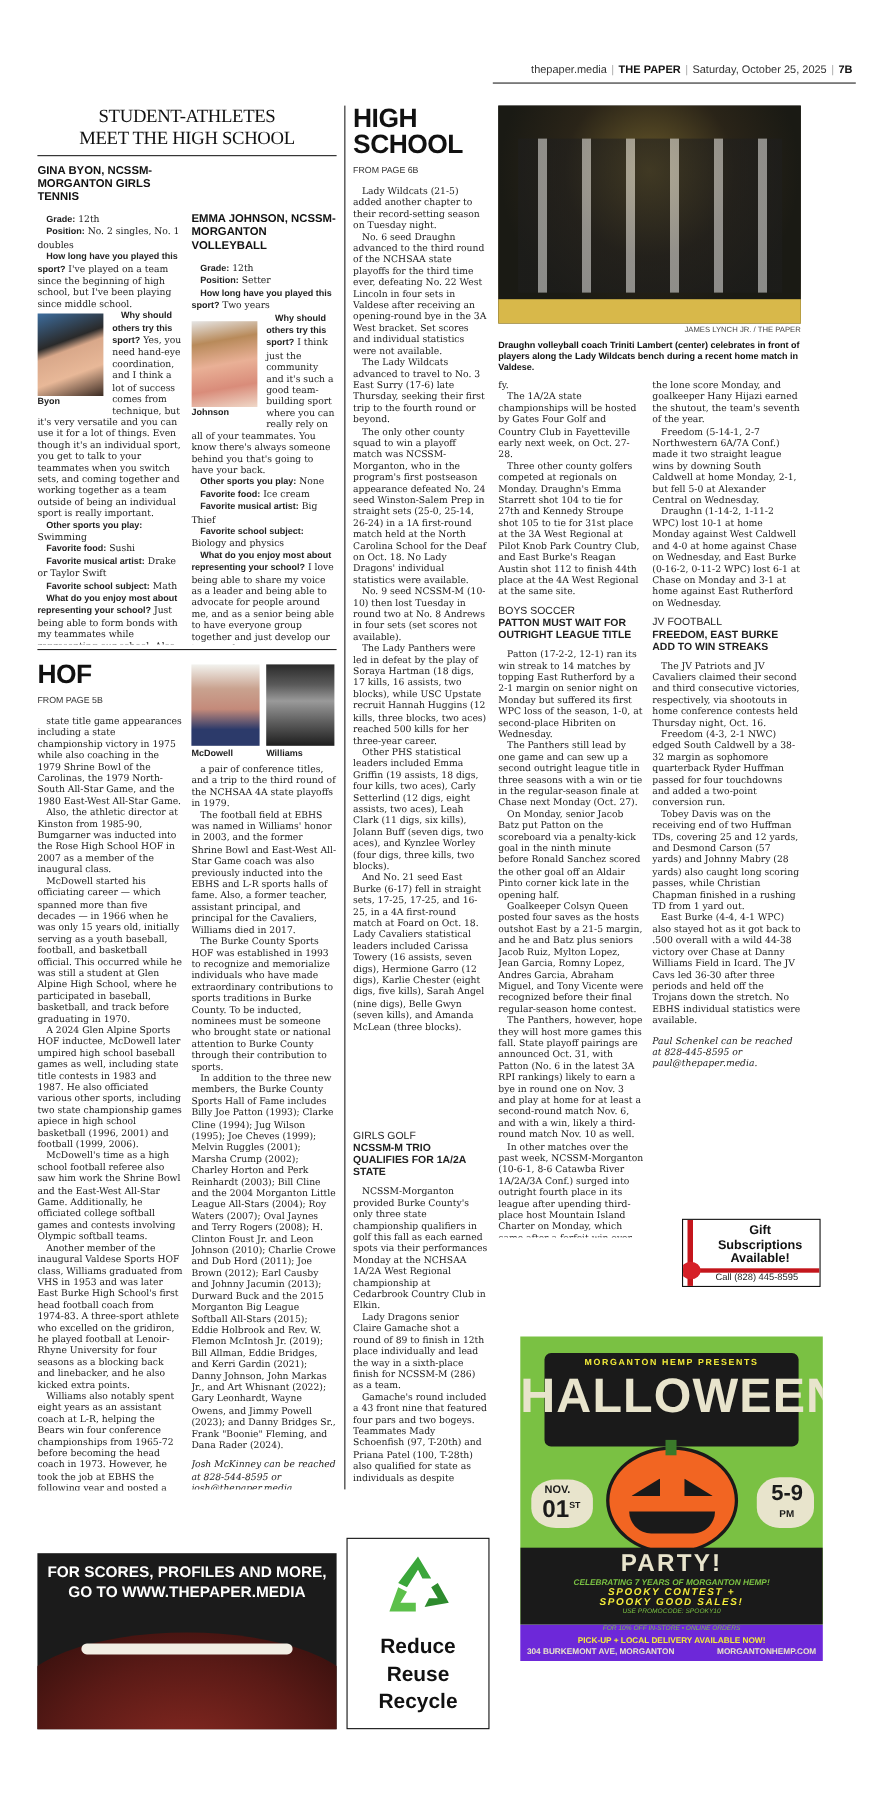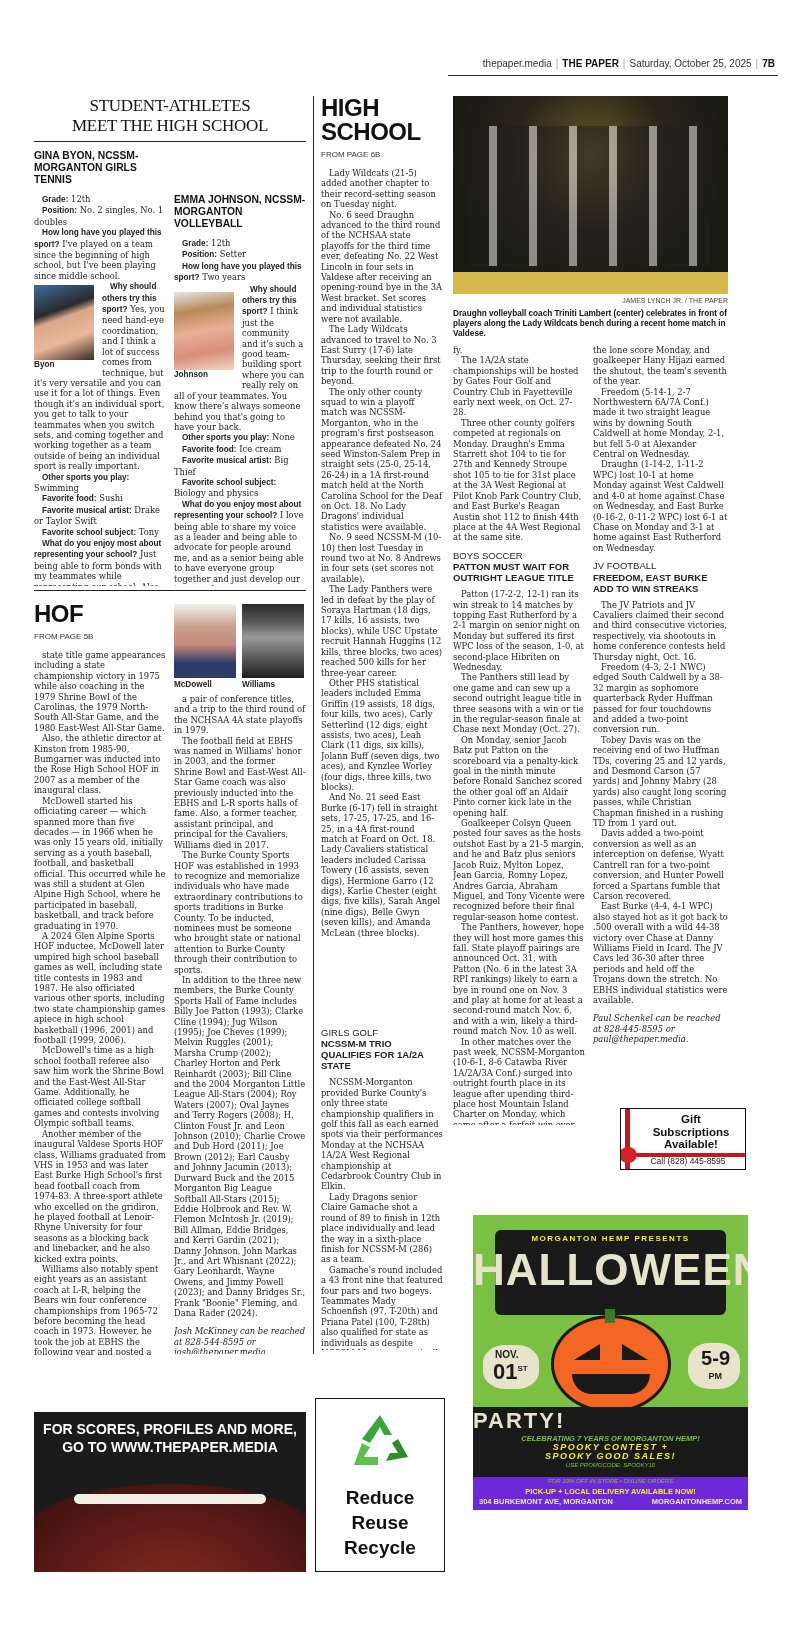--- a/index.html
+++ b/index.html
@@ -46,21 +46,21 @@
   <p><span class="q">Position:</span> <span>No. 2 singles, No. 1 doubles</span></p>
   <p><span class="q">How long have you played this sport?</span> <span>I've played on a team since the beginning of high school, but I've been playing since middle school.</span></p>
   <div style="float:left;width:62px;margin:4px 6px 2px 0;">
     <div style="width:60px;height:75px;background:linear-gradient(160deg,#3d6d9e 0%,#2a2a2a 35%,#d9a88a 45%,#e8b898 70%,#3a2a22 100%);"></div>
     <div class="cap-name">Byon</div>
   </div>
   <p><span class="q">Why should others try this sport?</span> <span>Yes, you need hand-eye coordination, and I think a lot of success comes from technique, but it's very versatile and you can use it for a lot of things. Even though it's an individual sport, you get to talk to your teammates when you switch sets, and coming together and working together as a team outside of being an individual sport is really important.</span></p>
   <p><span class="q">Other sports you play:</span> <span>Swimming</span></p>
   <p><span class="q">Favorite food:</span> <span>Sushi</span></p>
   <p><span class="q">Favorite musical artist:</span> <span>Drake or Taylor Swift</span></p>
-  <p><span class="q">Favorite school subject:</span> <span>Tony</span></p>
+  <p><span class="q">Favorite school subject:</span> <span>Math</span></p>
   <p><span class="q">What do you enjoy most about representing your school?</span> <span>Just being able to form bonds with my teammates while representing our school. Also, being part of one of the best sports at NCSSM has really been a big thing.</span></p>
 </div>
 
 <div class="col body" style="top:146px;left:174px;width:132px;height:440px;">
   <div style="height:44px;"></div>
   <div class="bold-hed">EMMA JOHNSON, NCSSM-MORGANTON VOLLEYBALL</div>
   <p><span class="q">Grade:</span> <span>12th</span></p>
   <p><span class="q">Position:</span> <span>Setter</span></p>
   <p><span class="q">How long have you played this sport?</span> <span>Two years</span></p>
   <div style="float:left;width:62px;margin:8px 6px 2px 0;">
@@ -151,21 +151,20 @@
 </div>
 <div class="col body" style="top:345px;left:593px;width:135px;height:720px;">
   <p style="text-indent:0;">the lone score Monday, and goalkeeper Hany Hijazi earned the shutout, the team's seventh of the year.</p>
     <p>Freedom (5-14-1, 2-7 Northwestern 6A/7A Conf.) made it two straight league wins by downing South Caldwell at home Monday, 2-1, but fell 5-0 at Alexander Central on Wednesday.</p>
     <p>Draughn (1-14-2, 1-11-2 WPC) lost 10-1 at home Monday against West Caldwell and 4-0 at home against Chase on Wednesday, and East Burke (0-16-2, 0-11-2 WPC) lost 6-1 at Chase on Monday and 3-1 at home against East Rutherford on Wednesday.</p>
   <div class="kicker">JV FOOTBALL</div>
   <div class="subhed">FREEDOM, EAST BURKE ADD TO WIN STREAKS</div>
   <p>The JV Patriots and JV Cavaliers claimed their second and third consecutive victories, respectively, via shootouts in home conference contests held Thursday night, Oct. 16.</p>
     <p>Freedom (4-3, 2-1 NWC) edged South Caldwell by a 38-32 margin as sophomore quarterback Ryder Huffman passed for four touchdowns and added a two-point conversion run.</p>
     <p>Tobey Davis was on the receiving end of two Huffman TDs, covering 25 and 12 yards, and Desmond Carson (57 yards) and Johnny Mabry (28 yards) also caught long scoring passes, while Christian Chapman finished in a rushing TD from 1 yard out.</p>
-    <p>Davis added a two-point conversion as well as an interception on defense, Wyatt Cantrell ran for a two-point conversion, and Hunter Powell forced a Spartans fumble that Carson recovered.</p>
     <p>East Burke (4-4, 4-1 WPC) also stayed hot as it got back to .500 overall with a wild 44-38 victory over Chase at Danny Williams Field in Icard. The JV Cavs led 36-30 after three periods and held off the Trojans down the stretch. No EBHS individual statistics were available.</p>
   <p class="sig" style="margin-top:8px;text-indent:0;">Paul Schenkel can be reached at 828-445-8595 or paul@thepaper.media.</p>
 </div>
 
 <div class="ad-box" style="top:1108px;left:620px;width:126px;height:62px;border:1.5px solid #111;background:#fff;">
   <div style="position:absolute;left:4px;top:0;bottom:0;width:5px;background:#c4161c;"></div>
   <div style="position:absolute;left:0;right:0;top:44px;height:4px;background:#c4161c;"></div>
   <div style="position:absolute;left:-2px;top:38px;width:18px;height:16px;background:#d62028;border-radius:50%;"></div>
   <div class="sans" style="position:absolute;left:18px;right:2px;top:4px;text-align:center;font-weight:bold;font-size:11.5px;line-height:12.5px;color:#111;">
     <div>Gift</div>
@@ -185,21 +184,21 @@
     <div style="position:absolute;top:56px;left:18px;right:18px;height:20px;background:#1a1a1a;border-radius:0 0 40px 40px;"></div>
   </div>
   <div style="position:absolute;top:94px;left:132px;width:10px;height:14px;background:#3a7a2a;"></div>
   <div style="position:absolute;top:130px;left:10px;width:56px;height:44px;background:#e8e4cc;border-radius:40%;"></div>
   <div class="sans" style="position:absolute;top:134px;left:22px;font-weight:bold;font-size:10px;color:#1a1a1a;">NOV.</div>
   <div class="sans" style="position:absolute;top:144px;left:20px;font-weight:bold;font-size:22px;color:#1a1a1a;"><span>01</span><sup style="font-size:8px;">ST</sup></div>
   <div style="position:absolute;top:128px;right:8px;width:52px;height:46px;background:#e8e4cc;border-radius:40%;"></div>
   <div class="sans" style="position:absolute;top:132px;right:18px;font-weight:bold;font-size:20px;color:#1a1a1a;">5-9</div>
   <div class="sans" style="position:absolute;top:156px;right:26px;font-weight:bold;font-size:9px;color:#1a1a1a;">PM</div>
   <div style="position:absolute;bottom:0;left:0;right:0;height:70px;background:#1a1a1a;"></div>
-  <div class="sans" style="position:absolute;top:193px;left:0;right:0;text-align:left;font-weight:bold;font-size:22px;color:#e8e4cc;letter-spacing:2px;">PARTY!</div>
+  <div class="sans" style="position:absolute;top:193px;left:0;right:0;text-align:center;font-weight:bold;font-size:22px;color:#e8e4cc;letter-spacing:2px;">PARTY!</div>
   <div class="sans" style="position:absolute;top:219px;left:0;right:0;text-align:center;font-style:italic;font-weight:bold;font-size:7.5px;color:#7ac143;">CELEBRATING 7 YEARS OF MORGANTON HEMP!</div>
   <div class="sans" style="position:absolute;top:228px;left:0;right:0;text-align:center;font-style:italic;font-weight:bold;font-size:9px;letter-spacing:1.5px;color:#f3ec3a;line-height:9px;">
     <div>SPOOKY CONTEST +</div>
     <div>SPOOKY GOOD SALES!</div>
   </div>
   <div class="sans" style="position:absolute;top:247px;left:0;right:0;text-align:center;font-style:italic;font-size:6px;color:#7ac143;line-height:7px;">
     <div>USE PROMOCODE: SPOOKY10</div>
   </div>
 </div>
 <div class="ad-box" style="top:1477px;left:473px;width:275px;height:33px;background:#6d28d9;">

